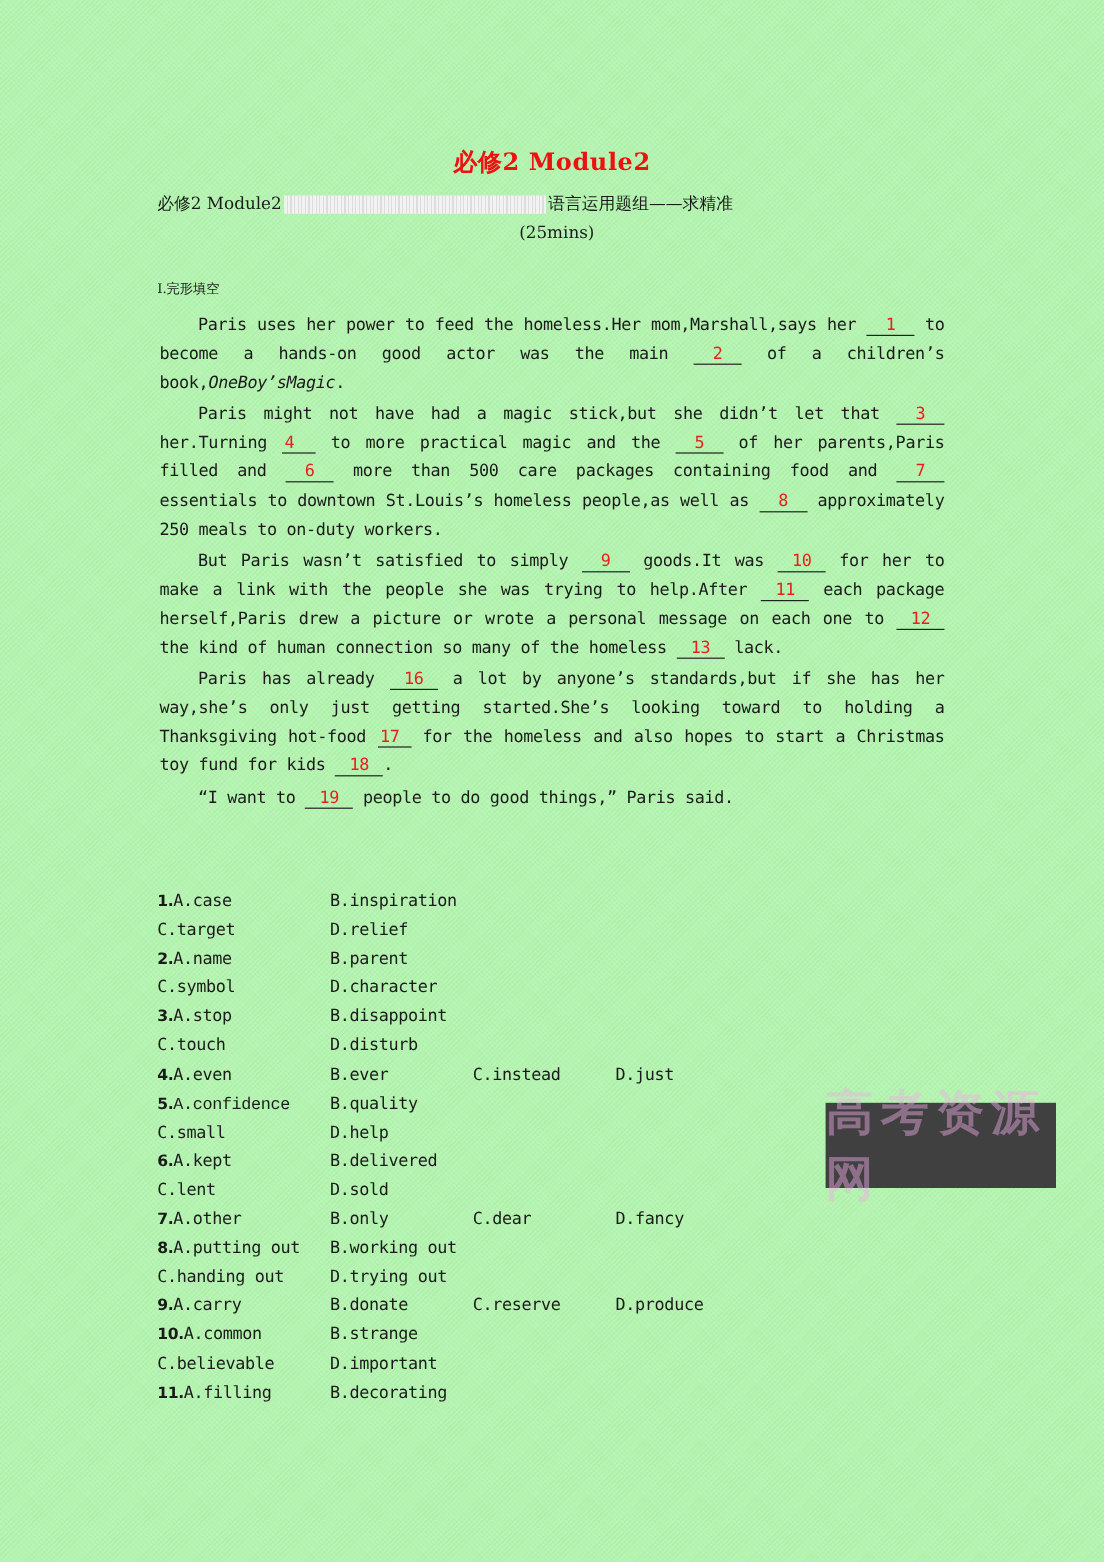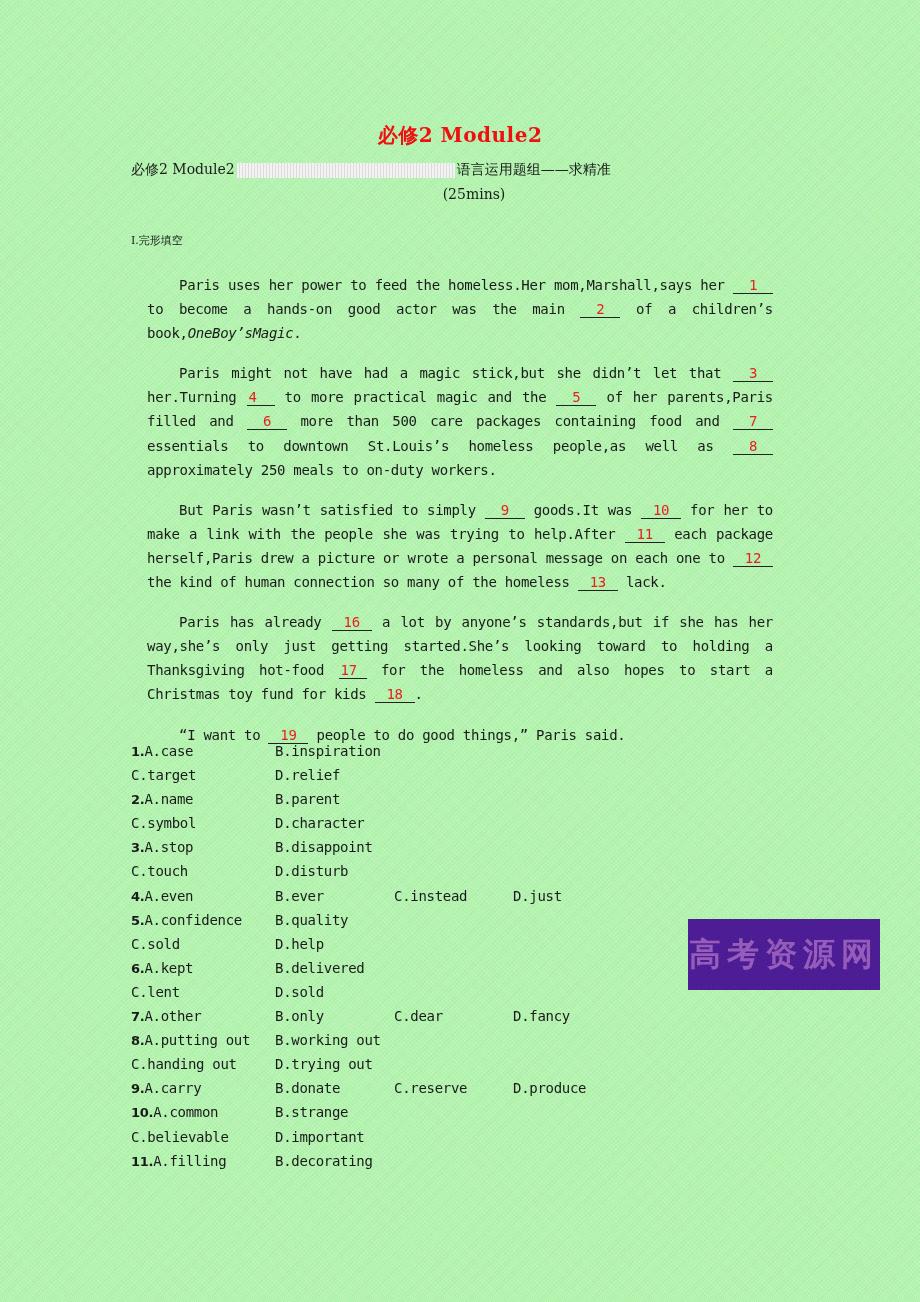--- a/index.html
+++ b/index.html
@@ -49,21 +49,21 @@
       display: inline-block;
       width: 218px;
       height: 15px;
       background: #e8e8e8;
       background-image: repeating-linear-gradient(90deg, #f2f2f2 0 2px, #dcdcdc 2px 3px);
       margin: 0 2px;
     }
     .duration {
       position: absolute;
       top: 186px;
-      left: 14px;
+      left: 4px;
       width: 658px;
       text-align: center;
       font-size: 14px;
     }
     .section-heading {
       position: absolute;
       top: 233px;
       left: 0;
       font-size: 11px;
     }
@@ -72,21 +72,21 @@
       top: 257px;
       left: 0;
       width: 658px;
       font-size: 14px;
       line-height: 24.1px;
       text-align: justify;
       font-family: "DejaVu Sans Mono", "Liberation Mono", monospace;
       letter-spacing: -0.3px;
     }
     .passage p {
-      margin: 16px;
+      margin: 2px;
       text-indent: 32px;
     }
     .blank {
       display: inline-block;
       min-width: 36px;
       border-bottom: 1px solid #222;
       text-align: center;
       color: #e82020;
       line-height: 16px;
       padding: 0 2px;
@@ -116,25 +116,25 @@
     .opt-row .c1 { left: 144px; }
     .opt-row .c2 { left: 263px; }
     .opt-row .c3 { left: 382px; }
     .qnum { font-weight: bold; font-family: "DejaVu Sans", sans-serif; font-size: 13px; }
     .watermark {
       position: absolute;
       left: 688px;
       top: 919px;
       width: 192px;
       height: 71px;
-      background: #4c1d95;
+      background: #404040;
       display: flex;
       align-items: center;
       justify-content: center;
-      font-size: 32px;
+      font-size: 40px;
       letter-spacing: 6px;
       color: rgba(240,170,230,0.45);
       font-family: Liberation Sans, sans-serif;
       font-weight: bold;
     }
   </style>
 </head>
 <body>
 
 <div class="page">
@@ -189,25 +189,25 @@
         <span class="c0">C.touch</span>
         <span class="c1">D.disturb</span>
       </div>
       <div class="opt-row">
         <span class="c0"><span class="qnum" style="position: static;">4.</span><span style="position: static;">A.even</span></span>
         <span class="c1">B.ever</span>
         <span class="c2">C.instead</span>
         <span class="c3">D.just</span>
       </div>
       <div class="opt-row">
-        <span class="c0"><span class="qnum" style="position: static;">5.</span><span style="position: static;">A.confidence</span></span>
+        <span class="c0"><span class="qnum" style="position: static;">5.</span><span style="position: static; font-family: Liberation Mono, monospace;">A.confidence</span></span>
         <span class="c1">B.quality</span>
       </div>
       <div class="opt-row">
-        <span class="c0">C.sold</span>
+        <span class="c0">C.small</span>
         <span class="c1">D.help</span>
       </div>
       <div class="opt-row">
         <span class="c0"><span class="qnum" style="position: static;">6.</span><span style="position: static;">A.kept</span></span>
         <span class="c1">B.delivered</span>
       </div>
       <div class="opt-row">
         <span class="c0">C.lent</span>
         <span class="c1">D.sold</span>
       </div>

